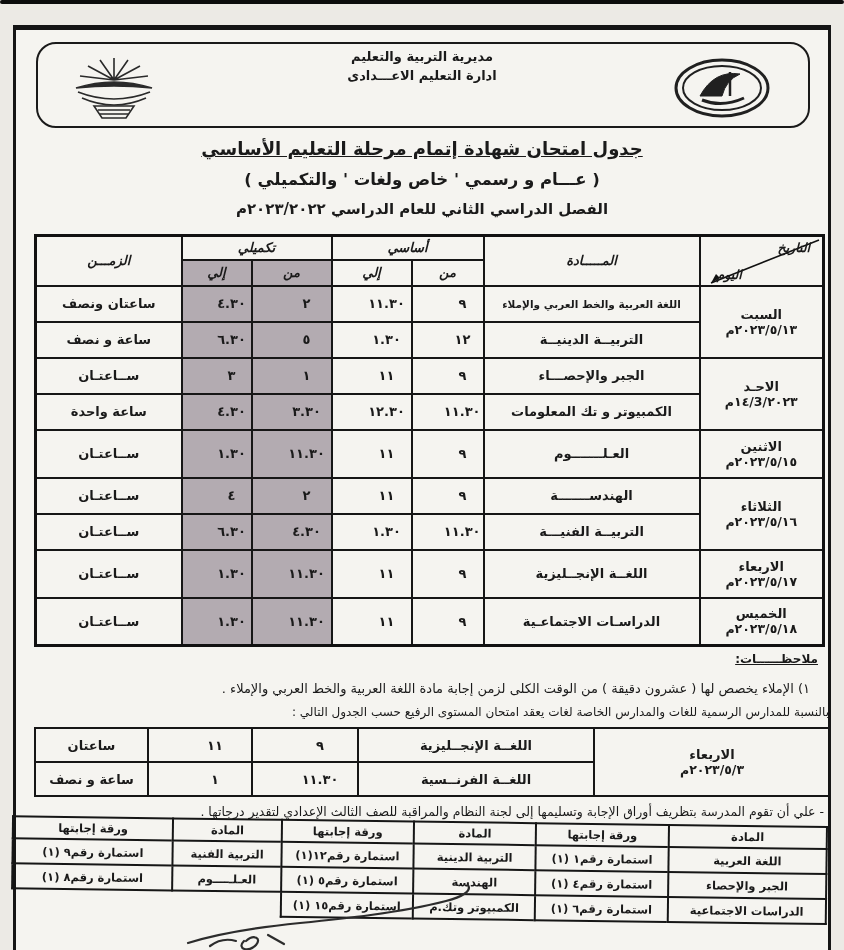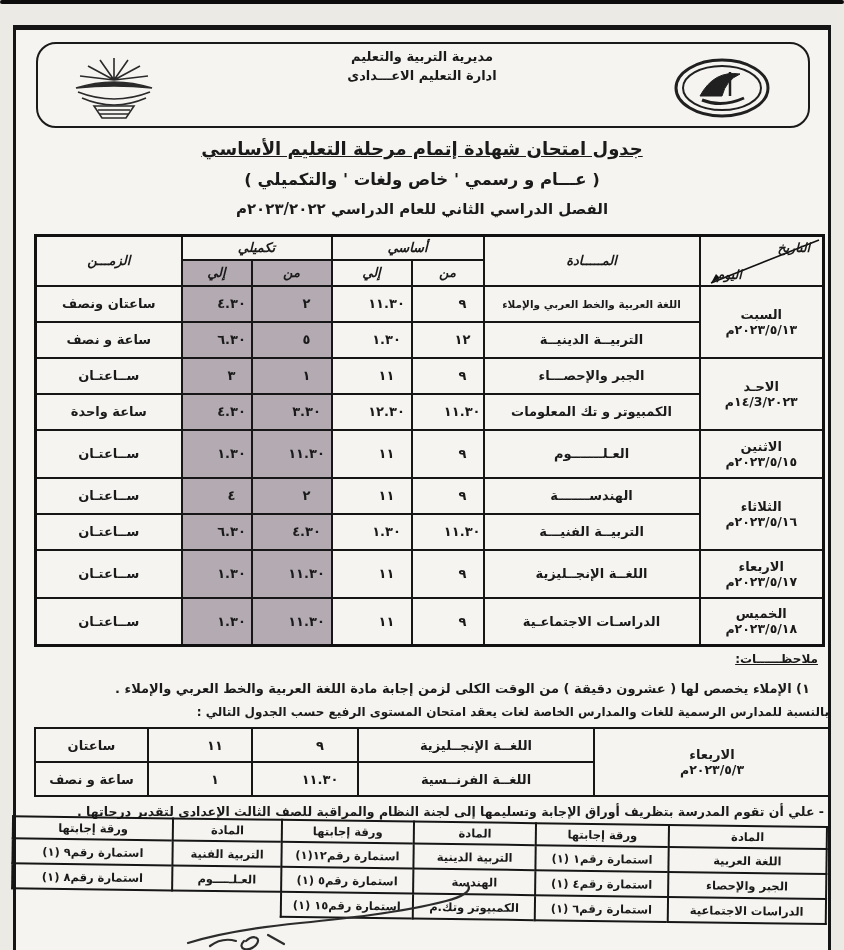--- a/index.html
+++ b/index.html
@@ -44,21 +44,21 @@
   td.duration{font-size:13px;letter-spacing:1px;}
   .shaded{background:var(--shade,#b3abb1);}
   .day-cell .day-name{font-size:13px;}
   .day-cell .day-date{font-size:12.5px;}
   .corner{position:relative;padding:0;}
   .corner svg{position:absolute;left:0;top:0;}
   .corner .t{position:absolute;top:3px;right:12px;font-size:12.5px;}
   .corner .b{position:absolute;bottom:3px;left:16px;font-size:12.5px;}
   
   .notes-heading{top:652px;right:26px;font-size:12px;font-weight:bold;text-decoration:underline;}
-  .note-line{font-weight:bold;white-space:nowrap;}
+  .note-line{font-weight:normal;white-space:nowrap;}
   .note1{top:681px;right:34px;font-size:13px;}
   .note2{top:705px;right:15px;font-size:12px;}
   .note3{top:804px;right:20px;font-size:12.5px;}
   
   .level-table{left:34px;top:727px;}
   table.level{width:795px;border:2px solid #111;}
   table.level tr{height:34px;}
   table.level td{font-size:13px;}
   
   .forms-table{left:12px;top:826px;transform:rotate(0.75deg);transform-origin:right top;}

